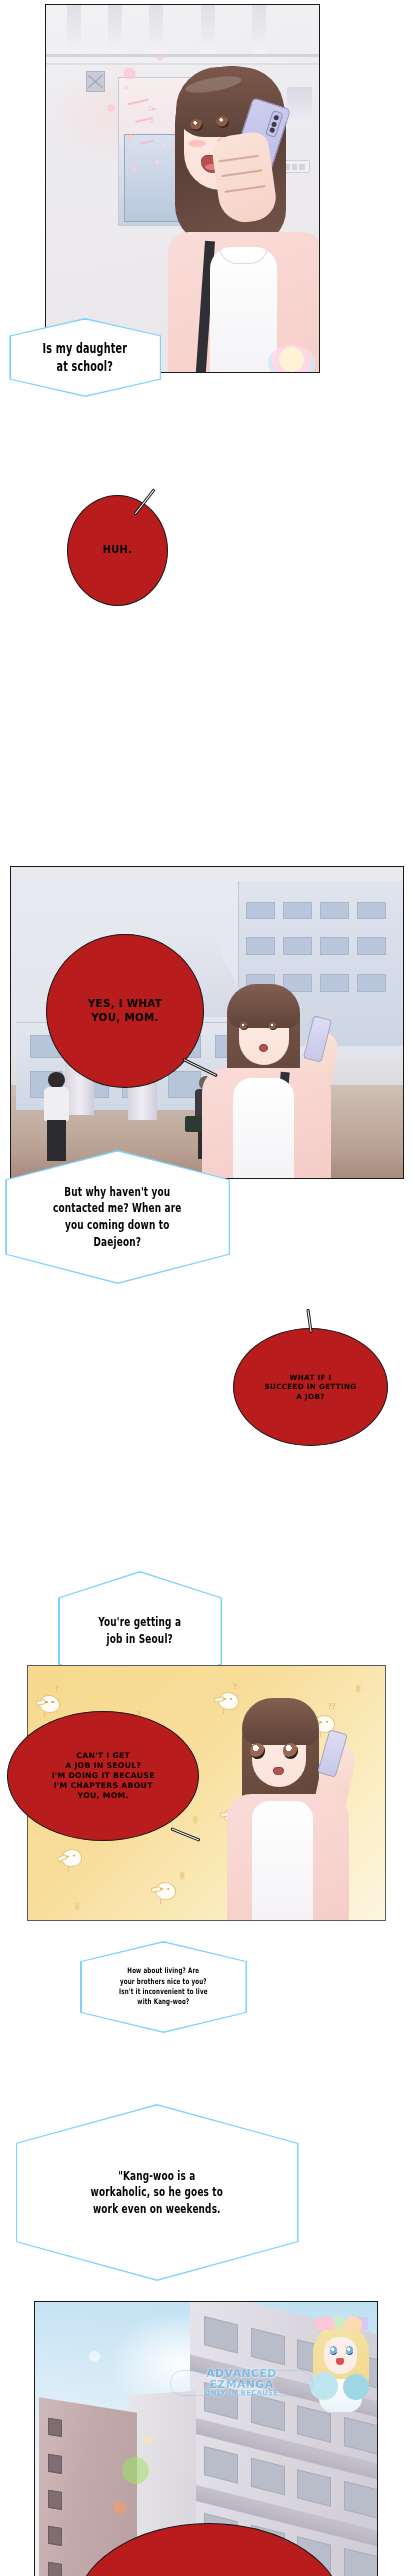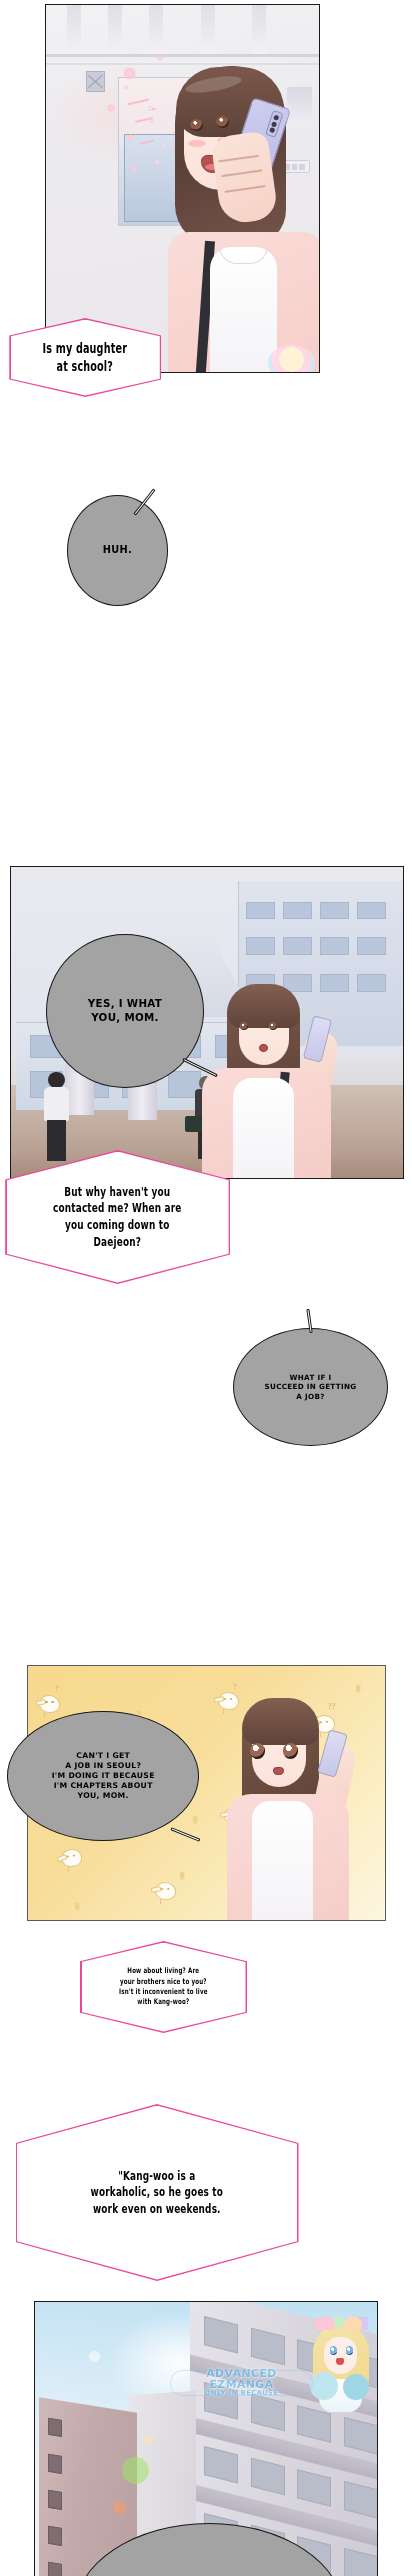--- a/index.html
+++ b/index.html
@@ -419,35 +419,35 @@
   .wm:before{
     content:""; position:absolute; left:-7.2px; right:-7.2px; top:50%;
     height:24px; margin-top:-12px;
     border:1px solid rgba(120,195,240,.55);
     border-radius:12.4px;
   }
 
   
   .bub {
     position: absolute;
-    background: #a3a3a3;
+    background: #b91c1c;
     border: 1.3px solid #171717;
     display: flex;
     align-items: center;
     justify-content: center;
     text-align: center;
     color: #000;
   }
   .bub .txt { position:relative; z-index:2; padding: 0 7.2px; }
 
   
   .hex {
     clip-path: polygon(50% 0%, 100% 22%, 100% 78%, 50% 100%, 0% 78%, 0% 22%);
     border: none;
-    background: #ec4899;
+    background: #7dd3fc;
     text-align: center;
   }
   .hex > .inner {
     position:absolute; inset:1.5px;
     background:#fff;
     clip-path: polygon(50% 0%, 100% 22%, 100% 78%, 50% 100%, 0% 78%, 0% 22%);
     display:flex; align-items:center; justify-content:center;
   }
   .hex-txt {
     font-family:"DejaVu Sans Condensed","Liberation Sans Narrow","Liberation Sans", sans-serif;
@@ -632,20 +632,26 @@
   <div class="bub hex" style="left:5.2px; top:1150px; width:225px; height:134px;">
     <div class="inner">
       <div class="hex-txt" style="font-size:12.4px;">But why haven't you
 contacted me? When are
 you coming down to
 Daejeon?</div>
     </div>
   </div>
   <div class="tail" style="left:308px; top:1309px; width:2.6px; height:24px; transform:rotate(-8deg); border-radius:1px;"></div>
 
+  <div class="bub hex" style="left:58px; top:1571px; width:164px; height:120px;">
+    <div class="inner">
+      <div class="hex-txt" style="font-size:12.4px;">You're getting a
+job in Seoul?</div>
+    </div>
+  </div>
 
   <div class="panel p3">
     <div class="chick" style="left:11.3px;  top:29px;">
         <i></i>
       </div>
     <div class="chick" style="left:97px; top:54px; transform:rotate(8deg);">
         <i></i>
       </div>
     <div class="chick" style="left:190px; top:26px;">
         <i></i>

